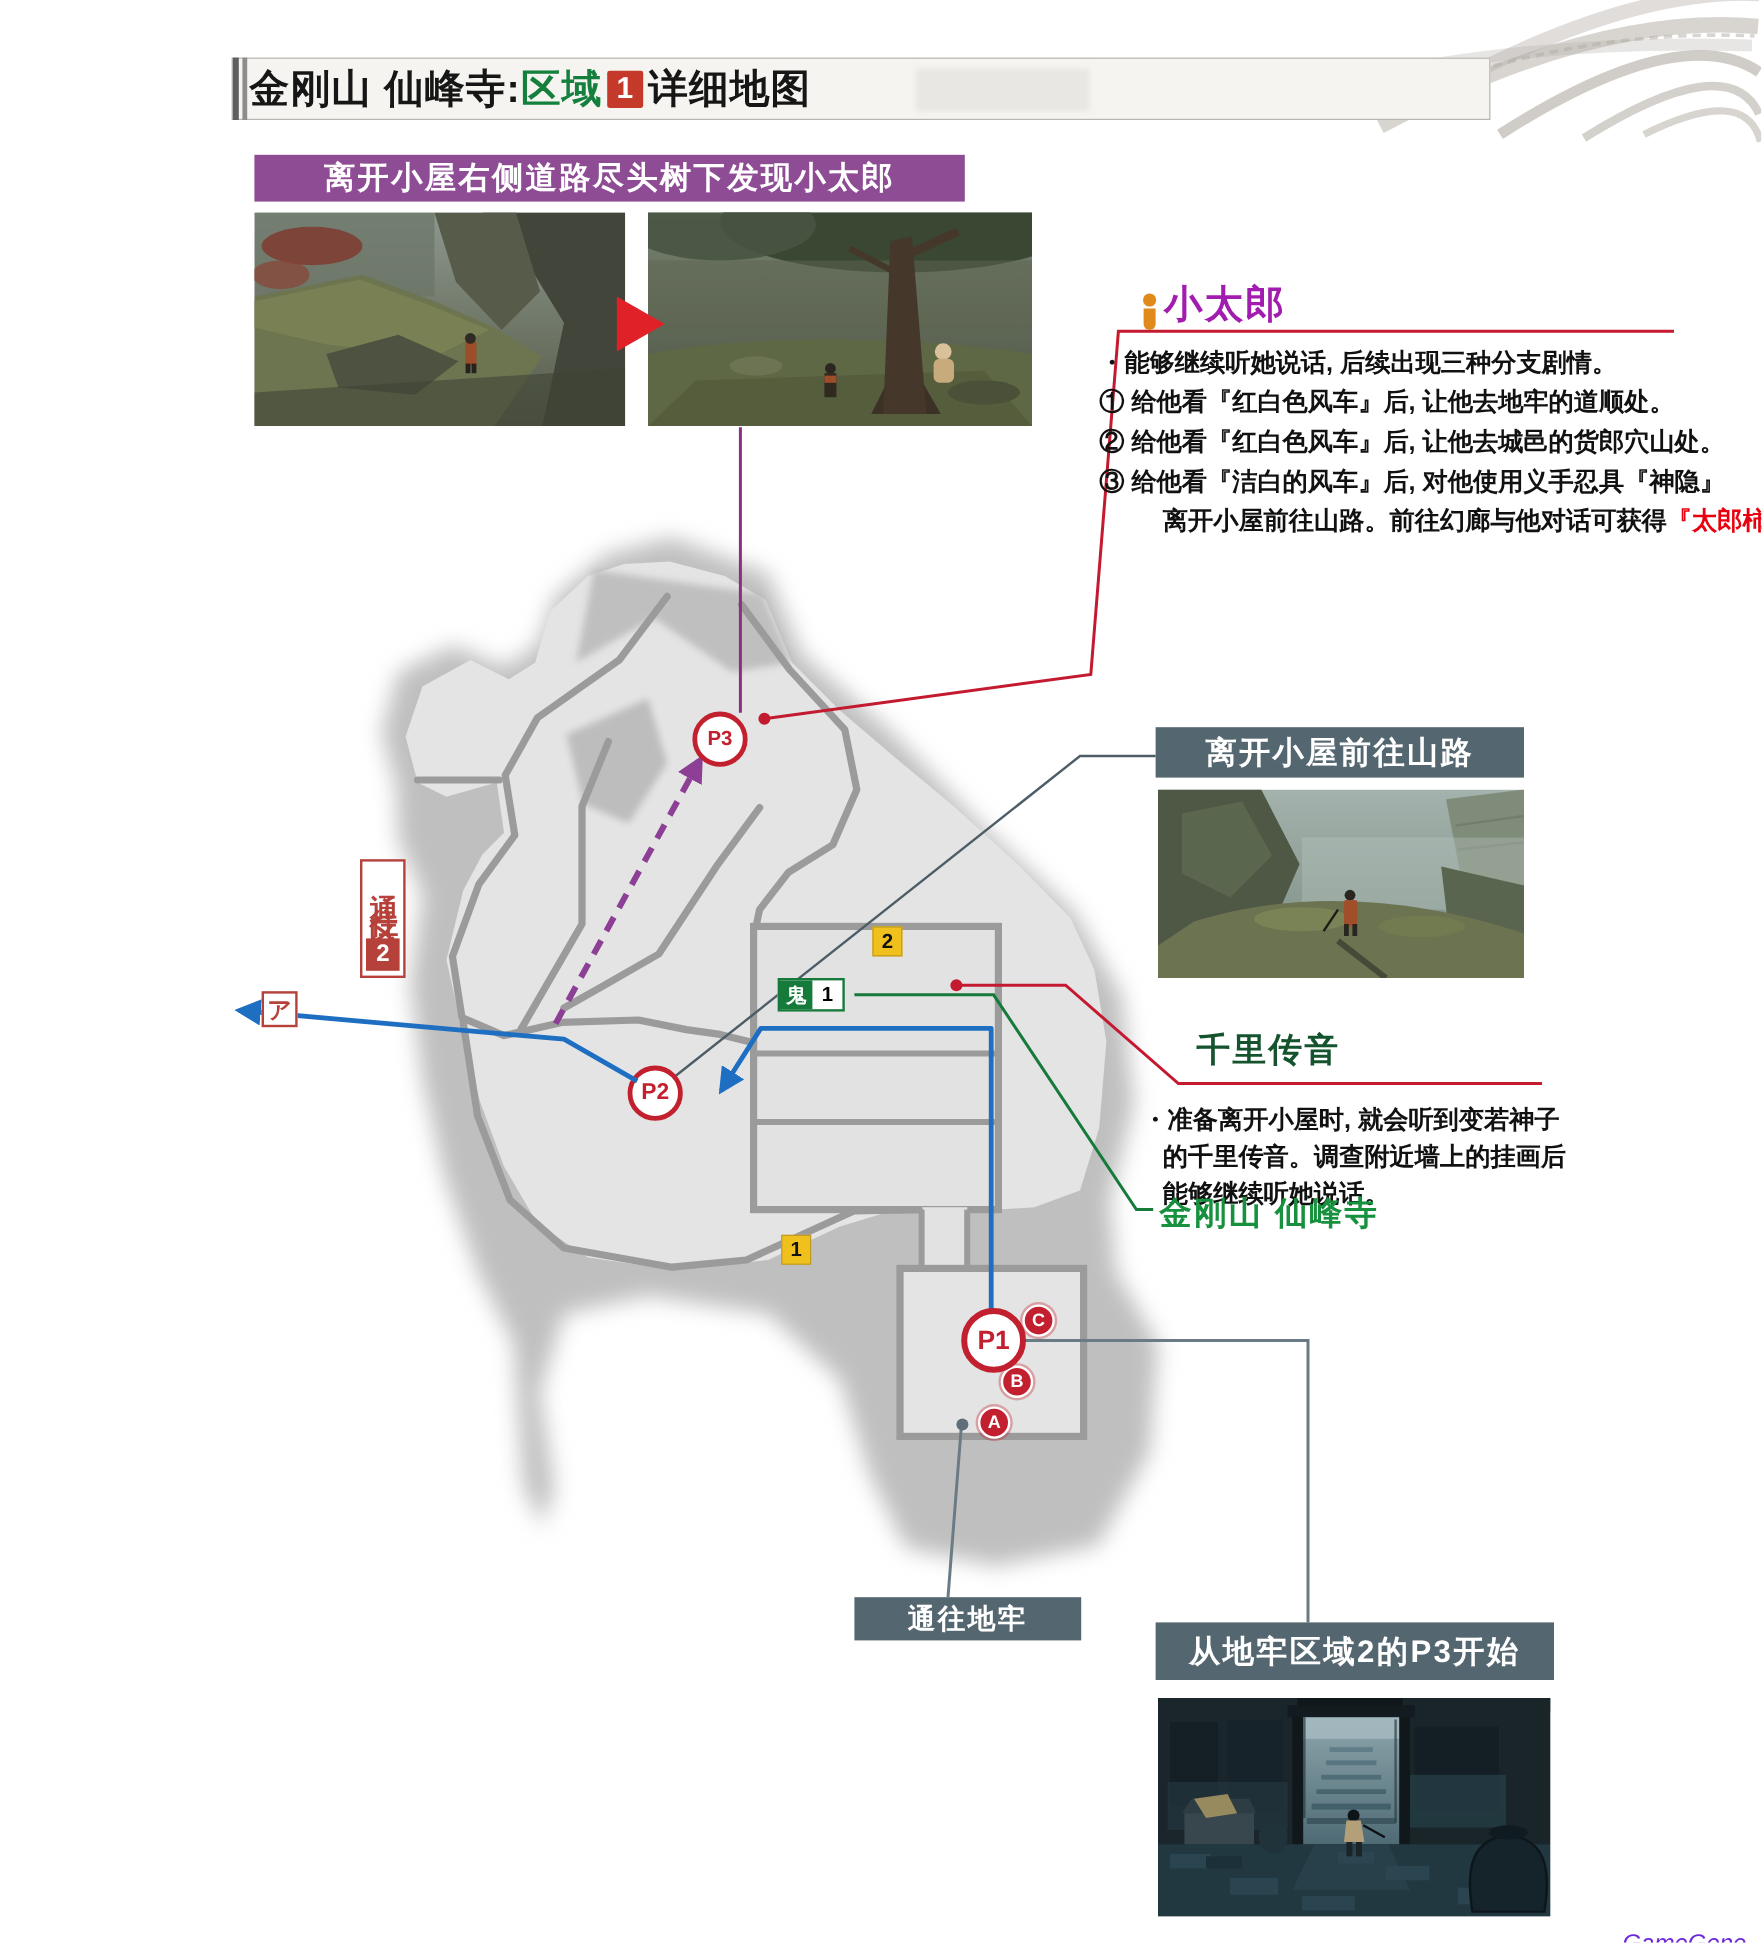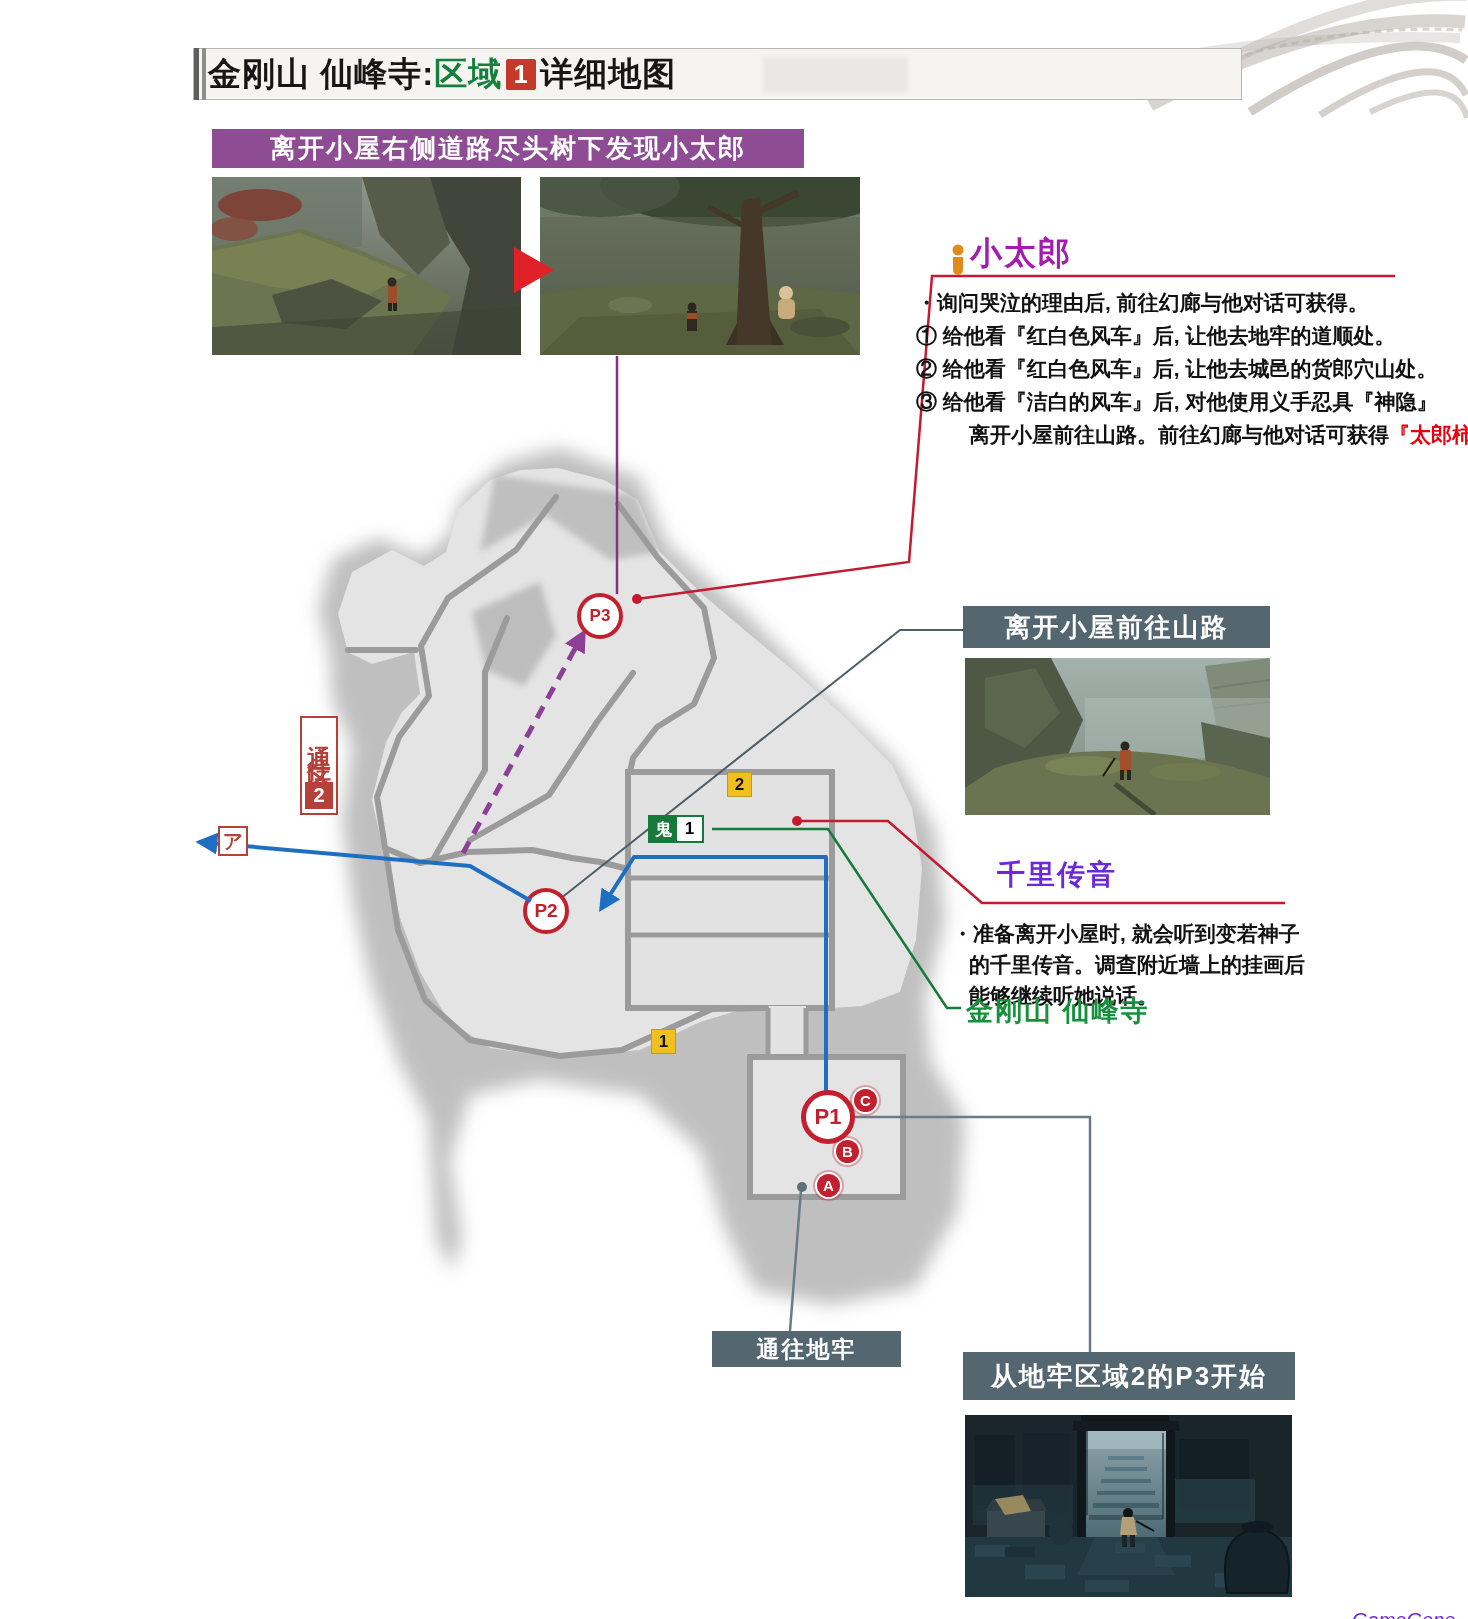--- a/index.html
+++ b/index.html
@@ -43,21 +43,21 @@
 
   
   .kot-head{position:absolute;left:951px;top:232px;z-index:2;display:flex;align-items:flex-end;gap:5px;}
   .kot-title{font-size:32px;font-weight:bold;color:#a21caf;letter-spacing:2px;}
   .ktext{position:absolute;left:916px;top:286px;width:540px;z-index:2;font-weight:bold;font-size:21px;
          color:#111;line-height:33px;white-space:nowrap;}
   .ktext .ind{padding-left:53px;}
   .red-t{color:#e8000f;}
 
   
-  .tele-title{position:absolute;left:997px;top:856px;font-size:28px;font-weight:bold;color:#6d28d9;z-index:2;letter-spacing:2px;}
+  .tele-title{position:absolute;left:997px;top:856px;font-size:28px;font-weight:bold;color:#14532d;z-index:2;letter-spacing:2px;}
   .ttext{position:absolute;left:952px;top:918px;font-size:21px;font-weight:bold;color:#111;
          line-height:31px;z-index:2;white-space:nowrap;}
   .ttext .ind{padding-left:17px;}
   .green-label{position:absolute;left:966px;top:993px;font-size:27px;font-weight:bold;color:#18913e;
                letter-spacing:2px;z-index:2;white-space:nowrap;}
 
   
   .pmark{position:absolute;z-index:3;border-radius:50%;background:#fff;border:4px solid #c2202f;
          color:#c2202f;font-weight:bold;display:flex;align-items:center;justify-content:center;box-sizing:border-box;}
   .p3{left:577px;top:593px;width:46px;height:46px;font-size:17px;}
@@ -257,21 +257,21 @@
   </div>
 
   <div class="kot-head">
     <svg width="14" height="32" viewBox="0 0 14 32">
       <circle cx="7" cy="6" r="5.5" fill="#e08a1c"></circle>
       <path d="M2,13 h10 v13 a5,5 0 0 1 -10,0 Z" fill="#e08a1c"></path>
     </svg>
     <span class="kot-title">小太郎</span>
   </div>
   <div class="ktext">
-    <div>・询问哭泣的理由后, 前往幻廊与他对话可获得。</div>
+    <div>・能够继续听她说话, 后续出现三种分支剧情。</div>
     <div>① 给他看『红白色风车』后, 让他去地牢的道顺处。</div>
     <div>② 给他看『红白色风车』后, 让他去城邑的货郎穴山处。</div>
     <div>③ 给他看『洁白的风车』后, 对他使用义手忍具『神隐』</div>
     <div class="ind"><span>离开小屋前往山路。前往幻廊与他对话可获得</span><span class="red-t">『太郎柿』</span></div>
   </div>
 
   <div class="banner b2">离开小屋前往山路</div>
 
   <div class="shot s3">
     <svg viewBox="0 0 305 157" preserveAspectRatio="none">

